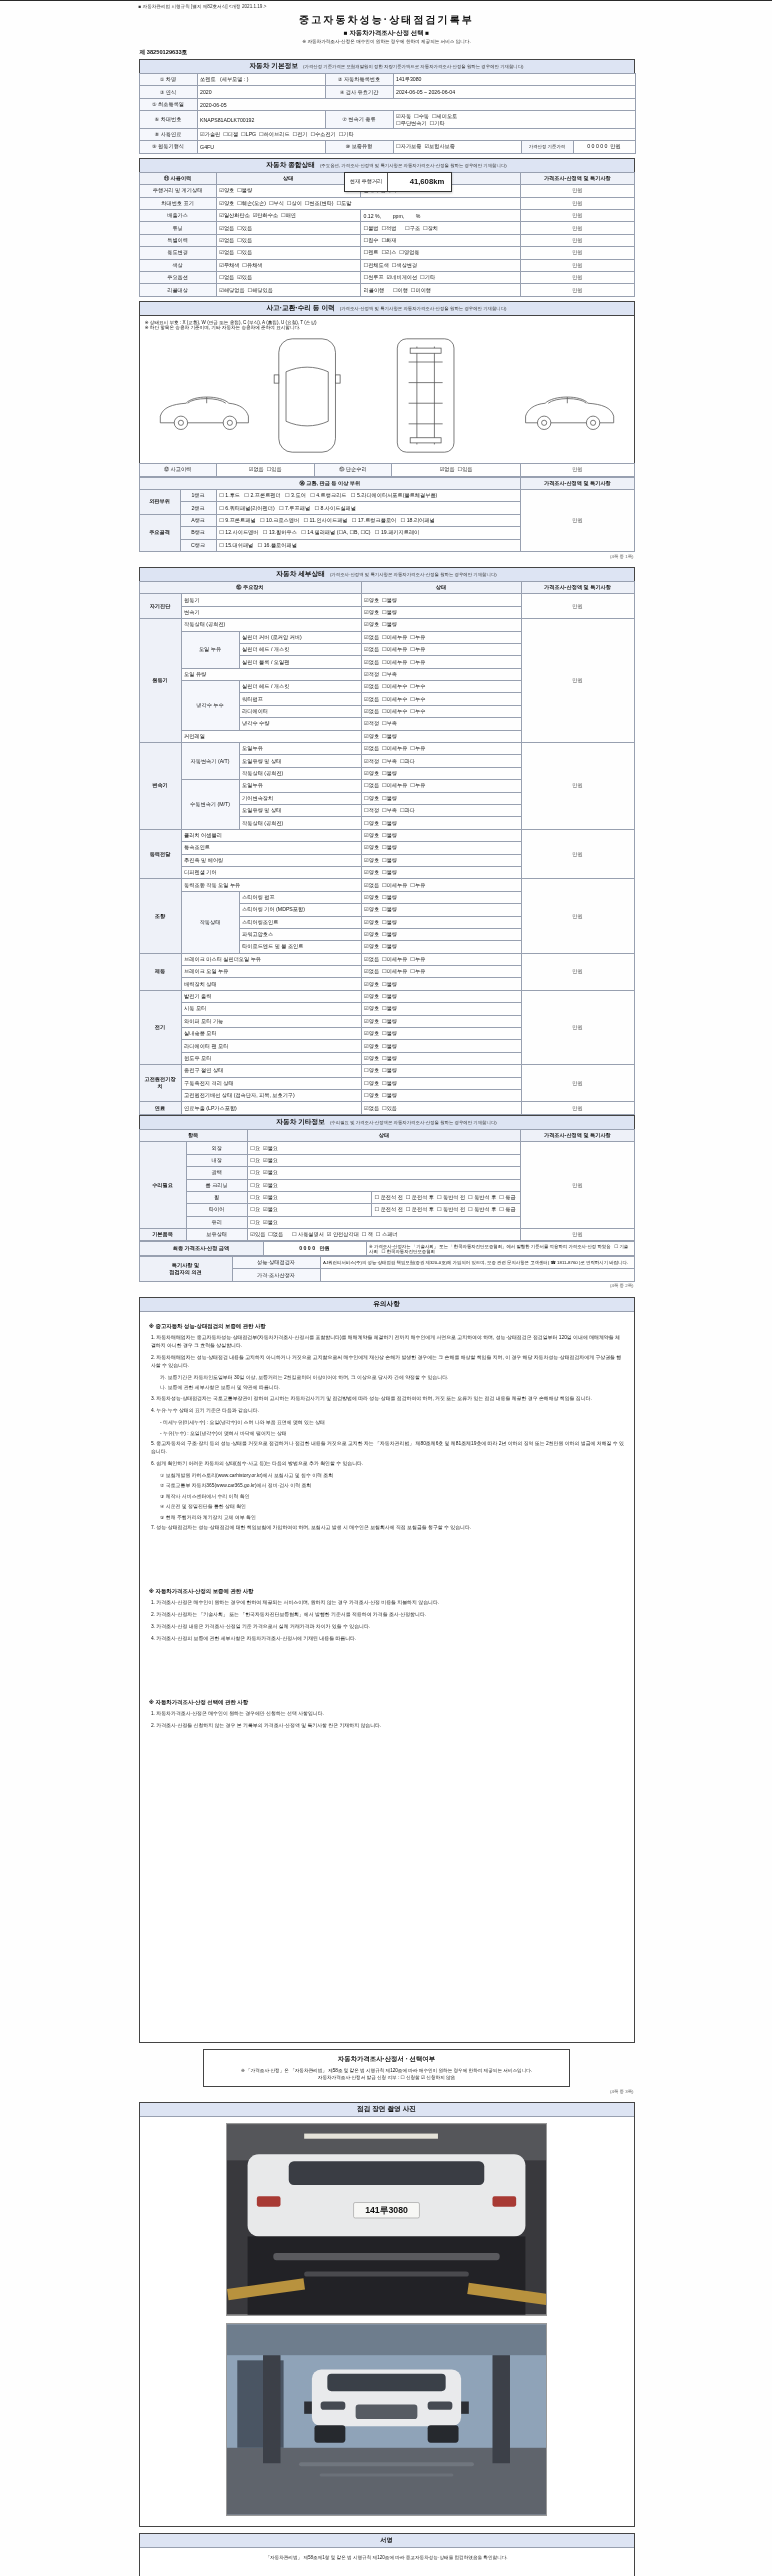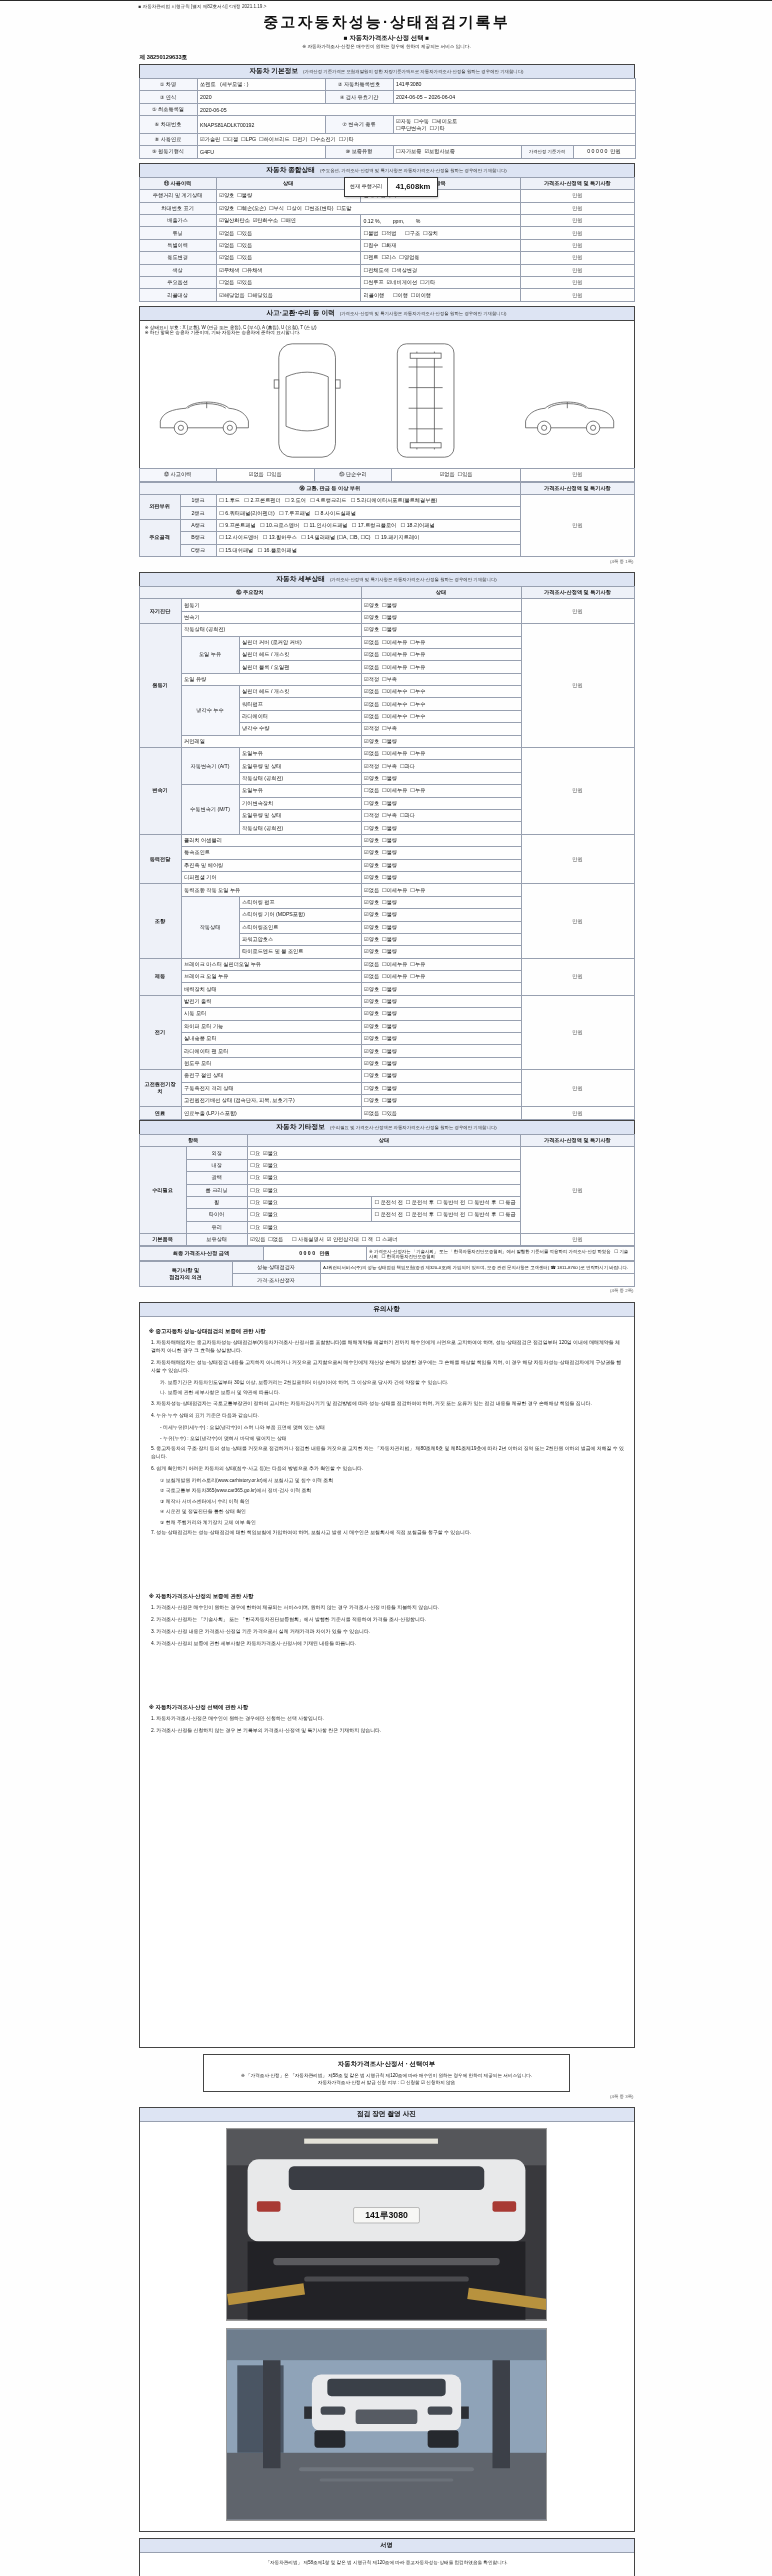--- a/index.html
+++ b/index.html
@@ -1,39 +1,39 @@
 <!DOCTYPE html>
 <html style="font-size:8.2px"><head>
 <meta charset="utf-8">
 <style>
   html,body{margin:0;padding:0;background:#ffffff;}
   body{font-family:"Liberation Sans","DejaVu Sans",sans-serif;color:#111;}
   .canvas{width:773px;height:2576px;position:relative;overflow:hidden;background:#fefefe;border-top:1px solid #2a2a2a;}
   .doc{width:496px;margin:0 auto;padding-top:2.6px;}
   .formref{font-size:4.6px;color:#333;}
   .titlewrap{text-align:center;padding:4.1px 0 1px;}
-  .title{font-size:15px;font-weight:bold;letter-spacing:2.1px;}
+  .title{font-size:10px;font-weight:bold;letter-spacing:2.1px;}
   .subtitle{font-size:6.4px;font-weight:bold;margin-top:2.1px;}
   .subnote{font-size:4.6px;color:#222;margin-top:1.5px;}
   .docno{font-size:5.7px;font-weight:bold;margin:4.1px 0 1.5px 1px;}
   .secbar{border:0.7px solid #444;border-bottom:none;background:#dde4f3;text-align:center;padding:2.1px 1px;font-size:6.7px;font-weight:bold;}
   .secbar .note{font-weight:normal;font-size:4.4px;color:#333;margin-left:3.1px;}
   table{width:100%;border-collapse:collapse;table-layout:fixed;border:0.7px solid #444;margin:0;}
   td{border:0.5px solid #98a0b0;font-size:5.2px;padding:1.3px 2.6px;vertical-align:middle;white-space:pre-wrap;overflow:hidden;height:8.8px;}
   td.colh{background:#eef1f8;text-align:center;font-weight:bold;}
   td.lb{background:#f5f7fc;text-align:center;}
   td.g{background:#eef1f8;text-align:center;font-weight:bold;}
   td.price{text-align:center;color:#555;}
   td.ctr{text-align:center;}
   td.sm{font-size:4.4px;}
   td.b{font-weight:bold;}
   .gap8{height:4.1px;} .gap12{height:6.2px;}
   .pgmark{text-align:right;font-size:4.4px;color:#666;padding:1.5px 1px 2.1px;}
   .overall-wrap{position:relative;}
-  .mileage-box{position:absolute;left:205px;top:0.5px;background:#fff;border:1px solid #333;display:flex;align-items:stretch;z-index:3;box-shadow:0.5px 1px 2.1px rgba(0,0,0,.25);}
+  .mileage-box{position:absolute;left:205px;top:0.5px;background:#fff;border:1px solid #333;display:flex;align-items:stretch;z-index:3;box-shadow:0.5px 1px 2.1px rgba(0,0,0,.25);gap:14px;}
   .mileage-box .ml{font-size:5.2px;padding:4.1px 5.2px;border-right:0.5px solid #555;display:flex;align-items:center;}
   .mileage-box .mv{font-size:7.7px;font-weight:bold;padding:4.1px 7.2px;display:flex;align-items:center;}
   .diagram-area{border:0.7px solid #444;border-bottom:none;padding:3.1px 5.2px 1px;background:#fff;}
   .legend{font-size:4.6px;margin:0.5px 0;}
   .diagram-svg{display:block;margin:1px auto 2.1px;}
   .notice-box{border:0.7px solid #444;min-height:744px;background:#fff;}
   .notice-body{padding:6.2px 9.3px;}
   .nb-h{font-size:5.4px;font-weight:bold;margin:5.2px 0 4.1px;}
   .nb-i{font-size:4.9px;line-height:1.55;margin:0 0 4.6px 2.1px;}
   .nb-s{font-size:4.9px;line-height:1.5;margin:0 0 3.1px 11.3px;color:#222;}

